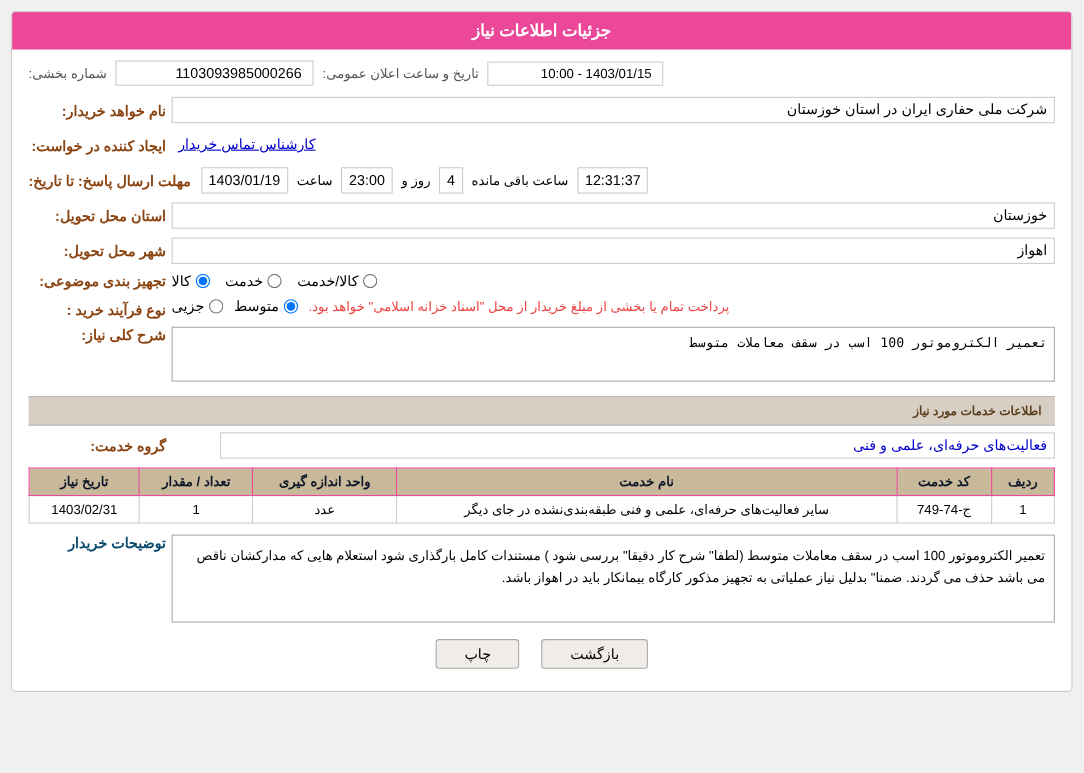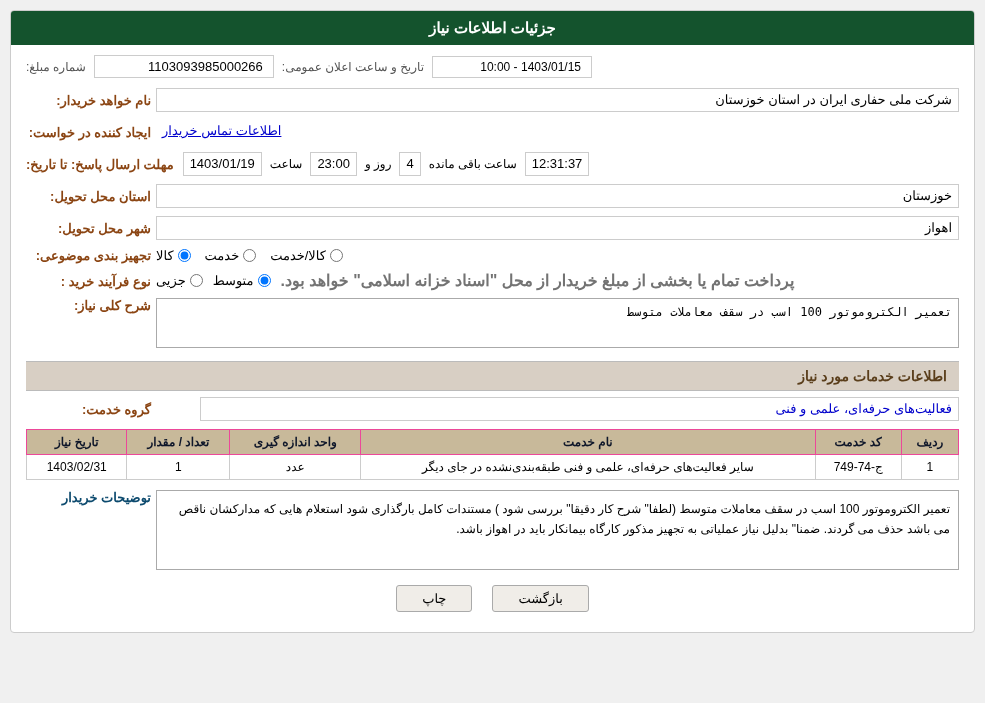--- a/index.html
+++ b/index.html
@@ -15,21 +15,21 @@
       background: #f0f0f0;
       padding: 10px;
     }
     .main-card {
       background: #fff;
       border: 1px solid #ccc;
       border-radius: 4px;
       overflow: hidden;
     }
     .card-header {
-      background: #14532d;
+      background: #ec4899;
       color: #fff;
       text-align: center;
       padding: 8px 12px;
       font-size: 15px;
       font-weight: bold;
     }
     .card-body {
       padding: 10px 15px;
     }
     .info-row {
@@ -84,21 +84,21 @@
       background: #fff;
     }
     .date-unit-label {
       padding: 0 4px;
       font-size: 12px;
     }
     .section-header {
       background: #d8cfc4;
       color: #5a3e1b;
       font-weight: bold;
-      font-size: 14px;
+      font-size: 11px;
       padding: 6px 12px;
       text-align: right;
       margin: 10px 0 6px 0;
       border-top: 1px solid #bbb;
       border-bottom: 1px solid #bbb;
     }
     .radio-row {
       display: flex;
       align-items: center;
       margin-bottom: 8px;
@@ -143,24 +143,23 @@
       margin-top: 3px;
     }
     .process-options {
       display: flex;
       flex-direction: row-reverse;
       gap: 10px;
       align-items: center;
       flex-wrap: wrap;
     }
     .process-desc {
-      color: #737373;
-      font-size: 16px;
+      color: #ef4444;
+      font-size: 12px;
       flex: 1;
-      font-weight: bold;
     }
     .description-box {
       border: 1px solid #aaa;
       padding: 6px;
       min-height: 50px;
       text-align: right;
       direction: rtl;
       width: 100%;
       background: #fff;
       font-size: 12px;
@@ -302,34 +301,34 @@
 <body>
 
 <div class="page-wrapper">
   <div class="main-card">
     <div class="card-header">
       <span>جزئیات اطلاعات نیاز</span>
     </div>
     <div class="card-body">
 
       <div class="announce-row">
-        <span class="announce-label">شماره مبلغ:</span>
+        <span class="announce-label">شماره بخشی:</span>
         <span class="number-box">1103093985000266</span>
         <span class="announce-label">تاریخ و ساعت اعلان عمومی:</span>
         <span class="date-announce-box">1403/01/15 - 10:00</span>
       </div>
 
       <div class="info-row">
         <span class="info-label">نام خواهد خریدار:</span>
         <span class="info-value">شرکت ملی حفاری ایران در استان خوزستان</span>
       </div>
 
       <div class="info-row">
         <span class="info-label">ایجاد کننده در خواست:</span>
-        <span class="info-value blue-link" style="min-width:110px;flex:none;margin-right:4px;">اطلاعات تماس خریدار</span>
+        <span class="info-value blue-link" style="min-width:110px;flex:none;margin-right:4px;">کارشناس تماس خریدار</span>
       </div>
 
       <div class="date-row">
         <span class="date-label">مهلت ارسال پاسخ: تا تاریخ:</span>
         <span class="date-box">1403/01/19</span>
         <span class="date-unit-label">ساعت</span>
         <span class="date-box">23:00</span>
         <span class="date-unit-label">روز و</span>
         <span class="date-box">4</span>
         <span class="date-unit-label">ساعت باقی مانده</span>

